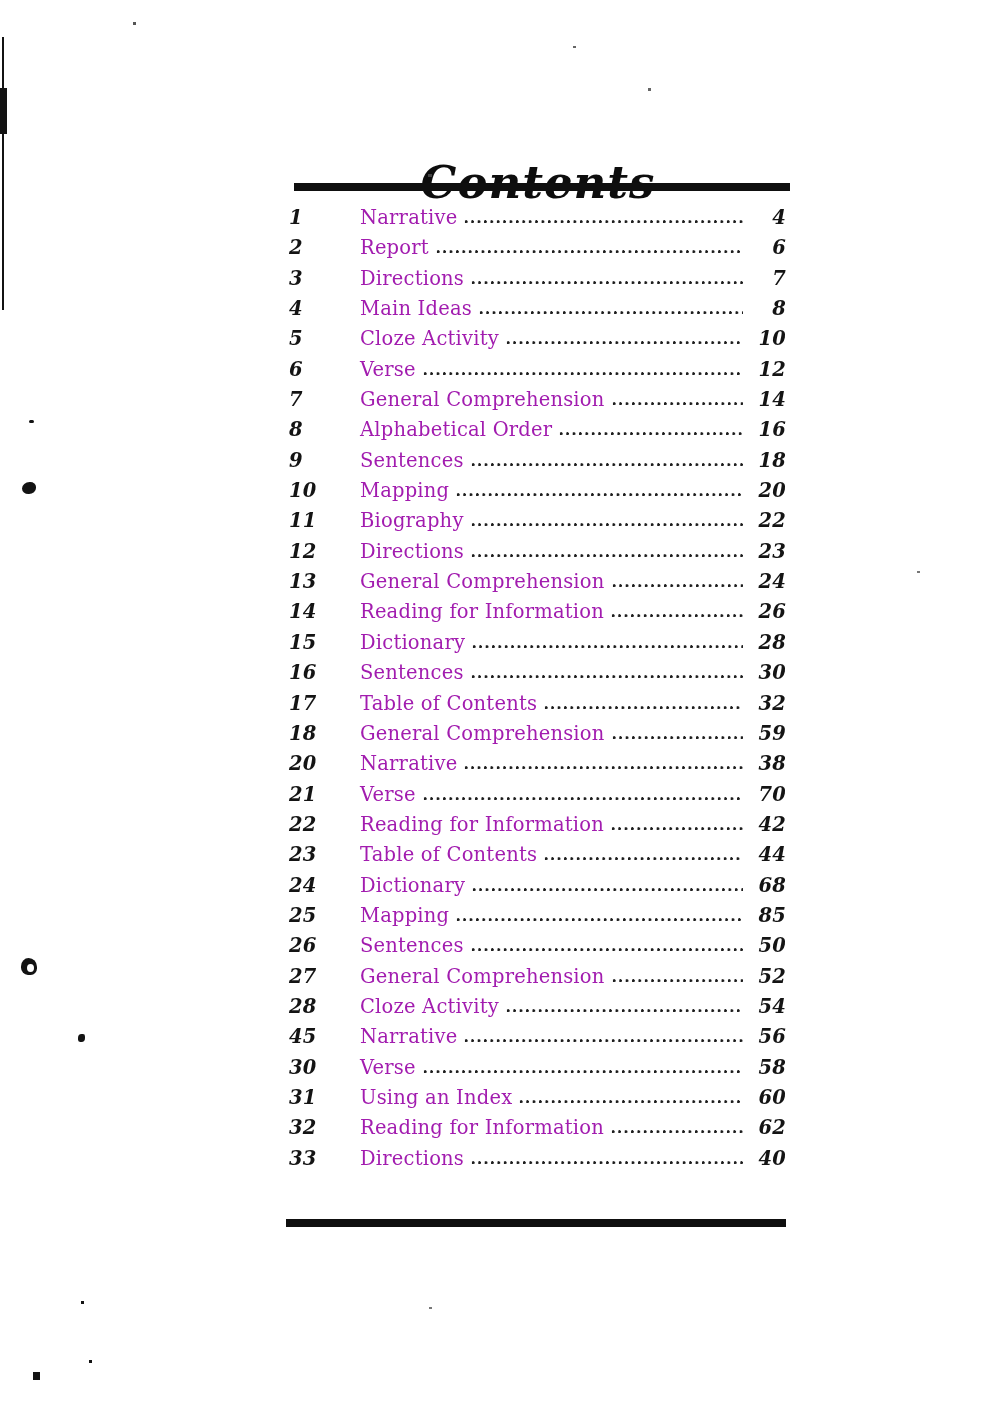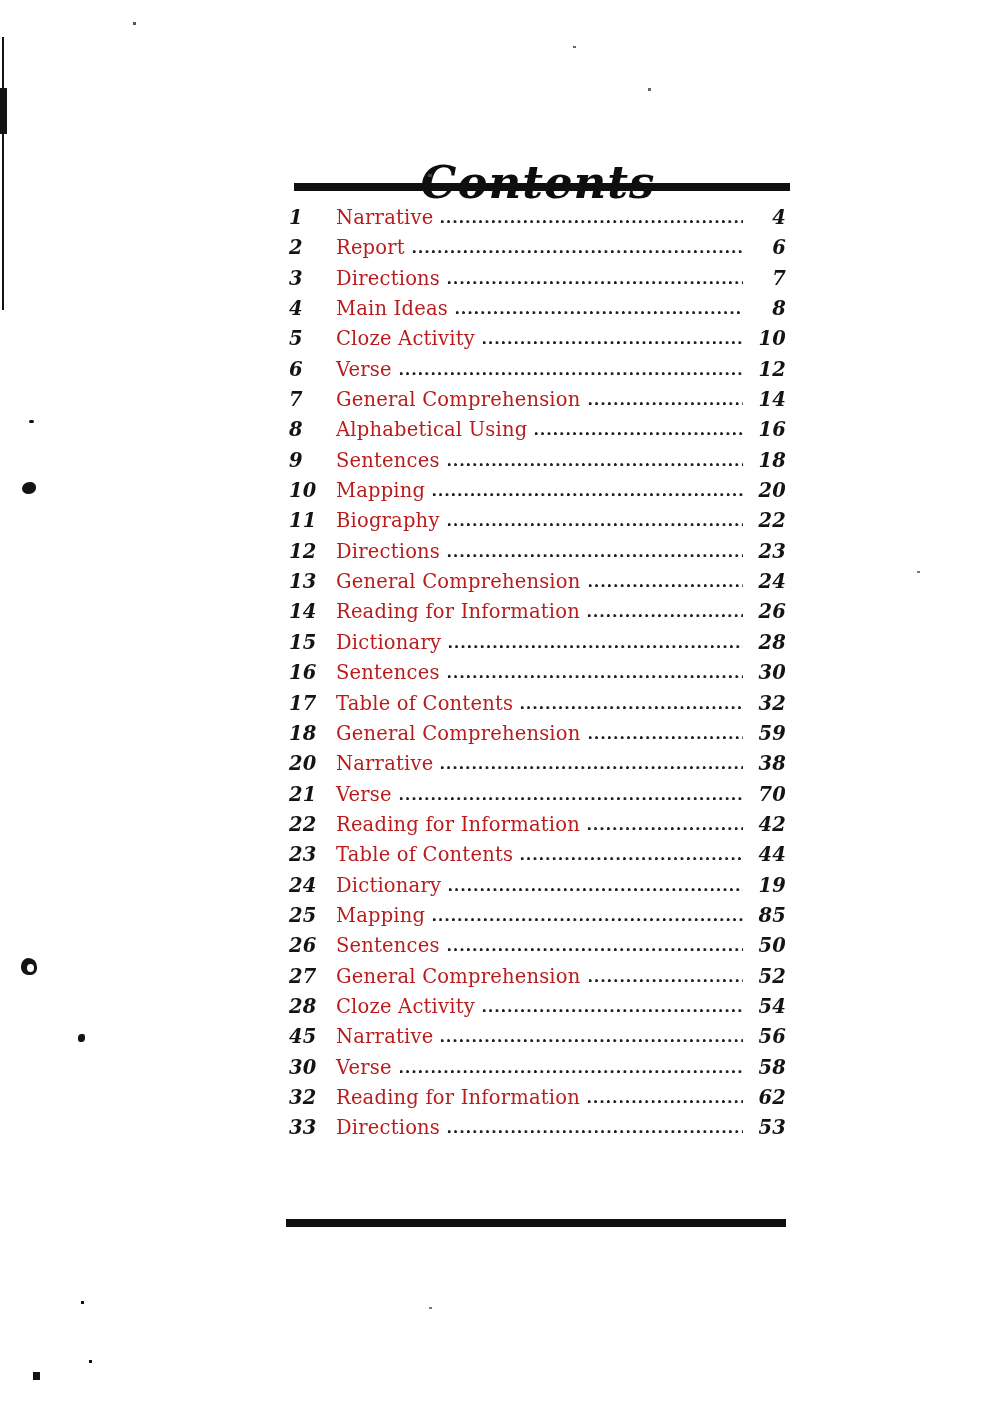--- a/index.html
+++ b/index.html
@@ -58,21 +58,22 @@
   }
   .entry-number {
     width: 47px;
     flex: 0 0 47px;
     font-style: italic;
     font-weight: 600;
     color: #141414;
   }
   .entry-title {
     white-space: nowrap;
-    color: #b91c1c;
+    color: #a21caf;
+    margin-left: 24px;
   }
   .dot-leader {
     flex: 1 1 auto;
     align-self: baseline;
     height: 5px;
     margin: 0 9px 0 7px;
     background-image: radial-gradient(circle at 2.2px 2.6px, #1d1d1d 1.25px, transparent 1.55px);
     background-size: 6.4px 5px;
     background-repeat: repeat-x;
     background-position: left bottom;
@@ -159,21 +160,21 @@
 
   <div class="toc-row">
     <span class="entry-number">7</span>
     <span class="entry-title">General Comprehension</span>
     <span class="dot-leader"></span>
     <span class="entry-page">14</span>
   </div>
 
   <div class="toc-row">
     <span class="entry-number">8</span>
-    <span class="entry-title">Alphabetical Using</span>
+    <span class="entry-title">Alphabetical Order</span>
     <span class="dot-leader"></span>
     <span class="entry-page">16</span>
   </div>
 
   <div class="toc-row">
     <span class="entry-number">9</span>
     <span class="entry-title">Sentences</span>
     <span class="dot-leader"></span>
     <span class="entry-page">18</span>
   </div>
@@ -267,21 +268,21 @@
     <span class="entry-number">23</span>
     <span class="entry-title">Table of Contents</span>
     <span class="dot-leader"></span>
     <span class="entry-page">44</span>
   </div>
 
   <div class="toc-row">
     <span class="entry-number">24</span>
     <span class="entry-title">Dictionary</span>
     <span class="dot-leader"></span>
-    <span class="entry-page">19</span>
+    <span class="entry-page">68</span>
   </div>
 
   <div class="toc-row">
     <span class="entry-number">25</span>
     <span class="entry-title">Mapping</span>
     <span class="dot-leader"></span>
     <span class="entry-page">85</span>
   </div>
 
   <div class="toc-row">
@@ -312,33 +313,39 @@
     <span class="entry-page">56</span>
   </div>
 
   <div class="toc-row">
     <span class="entry-number">30</span>
     <span class="entry-title">Verse</span>
     <span class="dot-leader"></span>
     <span class="entry-page">58</span>
   </div>
 
+  <div class="toc-row">
+    <span class="entry-number">31</span>
+    <span class="entry-title">Using an Index</span>
+    <span class="dot-leader"></span>
+    <span class="entry-page">60</span>
+  </div>
 
   <div class="toc-row">
     <span class="entry-number">32</span>
     <span class="entry-title">Reading for Information</span>
     <span class="dot-leader"></span>
     <span class="entry-page">62</span>
   </div>
 
   <div class="toc-row">
     <span class="entry-number">33</span>
     <span class="entry-title">Directions</span>
     <span class="dot-leader"></span>
-    <span class="entry-page">53</span>
+    <span class="entry-page">40</span>
   </div>
 </div>
 
 <div class="rule rule-bottom"></div>
 
 <div class="artifact edge-line"></div>
 <div class="artifact edge-blob"></div>
 <div class="artifact speck-a"></div>
 <div class="artifact blob-a"></div>
 <div class="artifact blob-b"></div>

